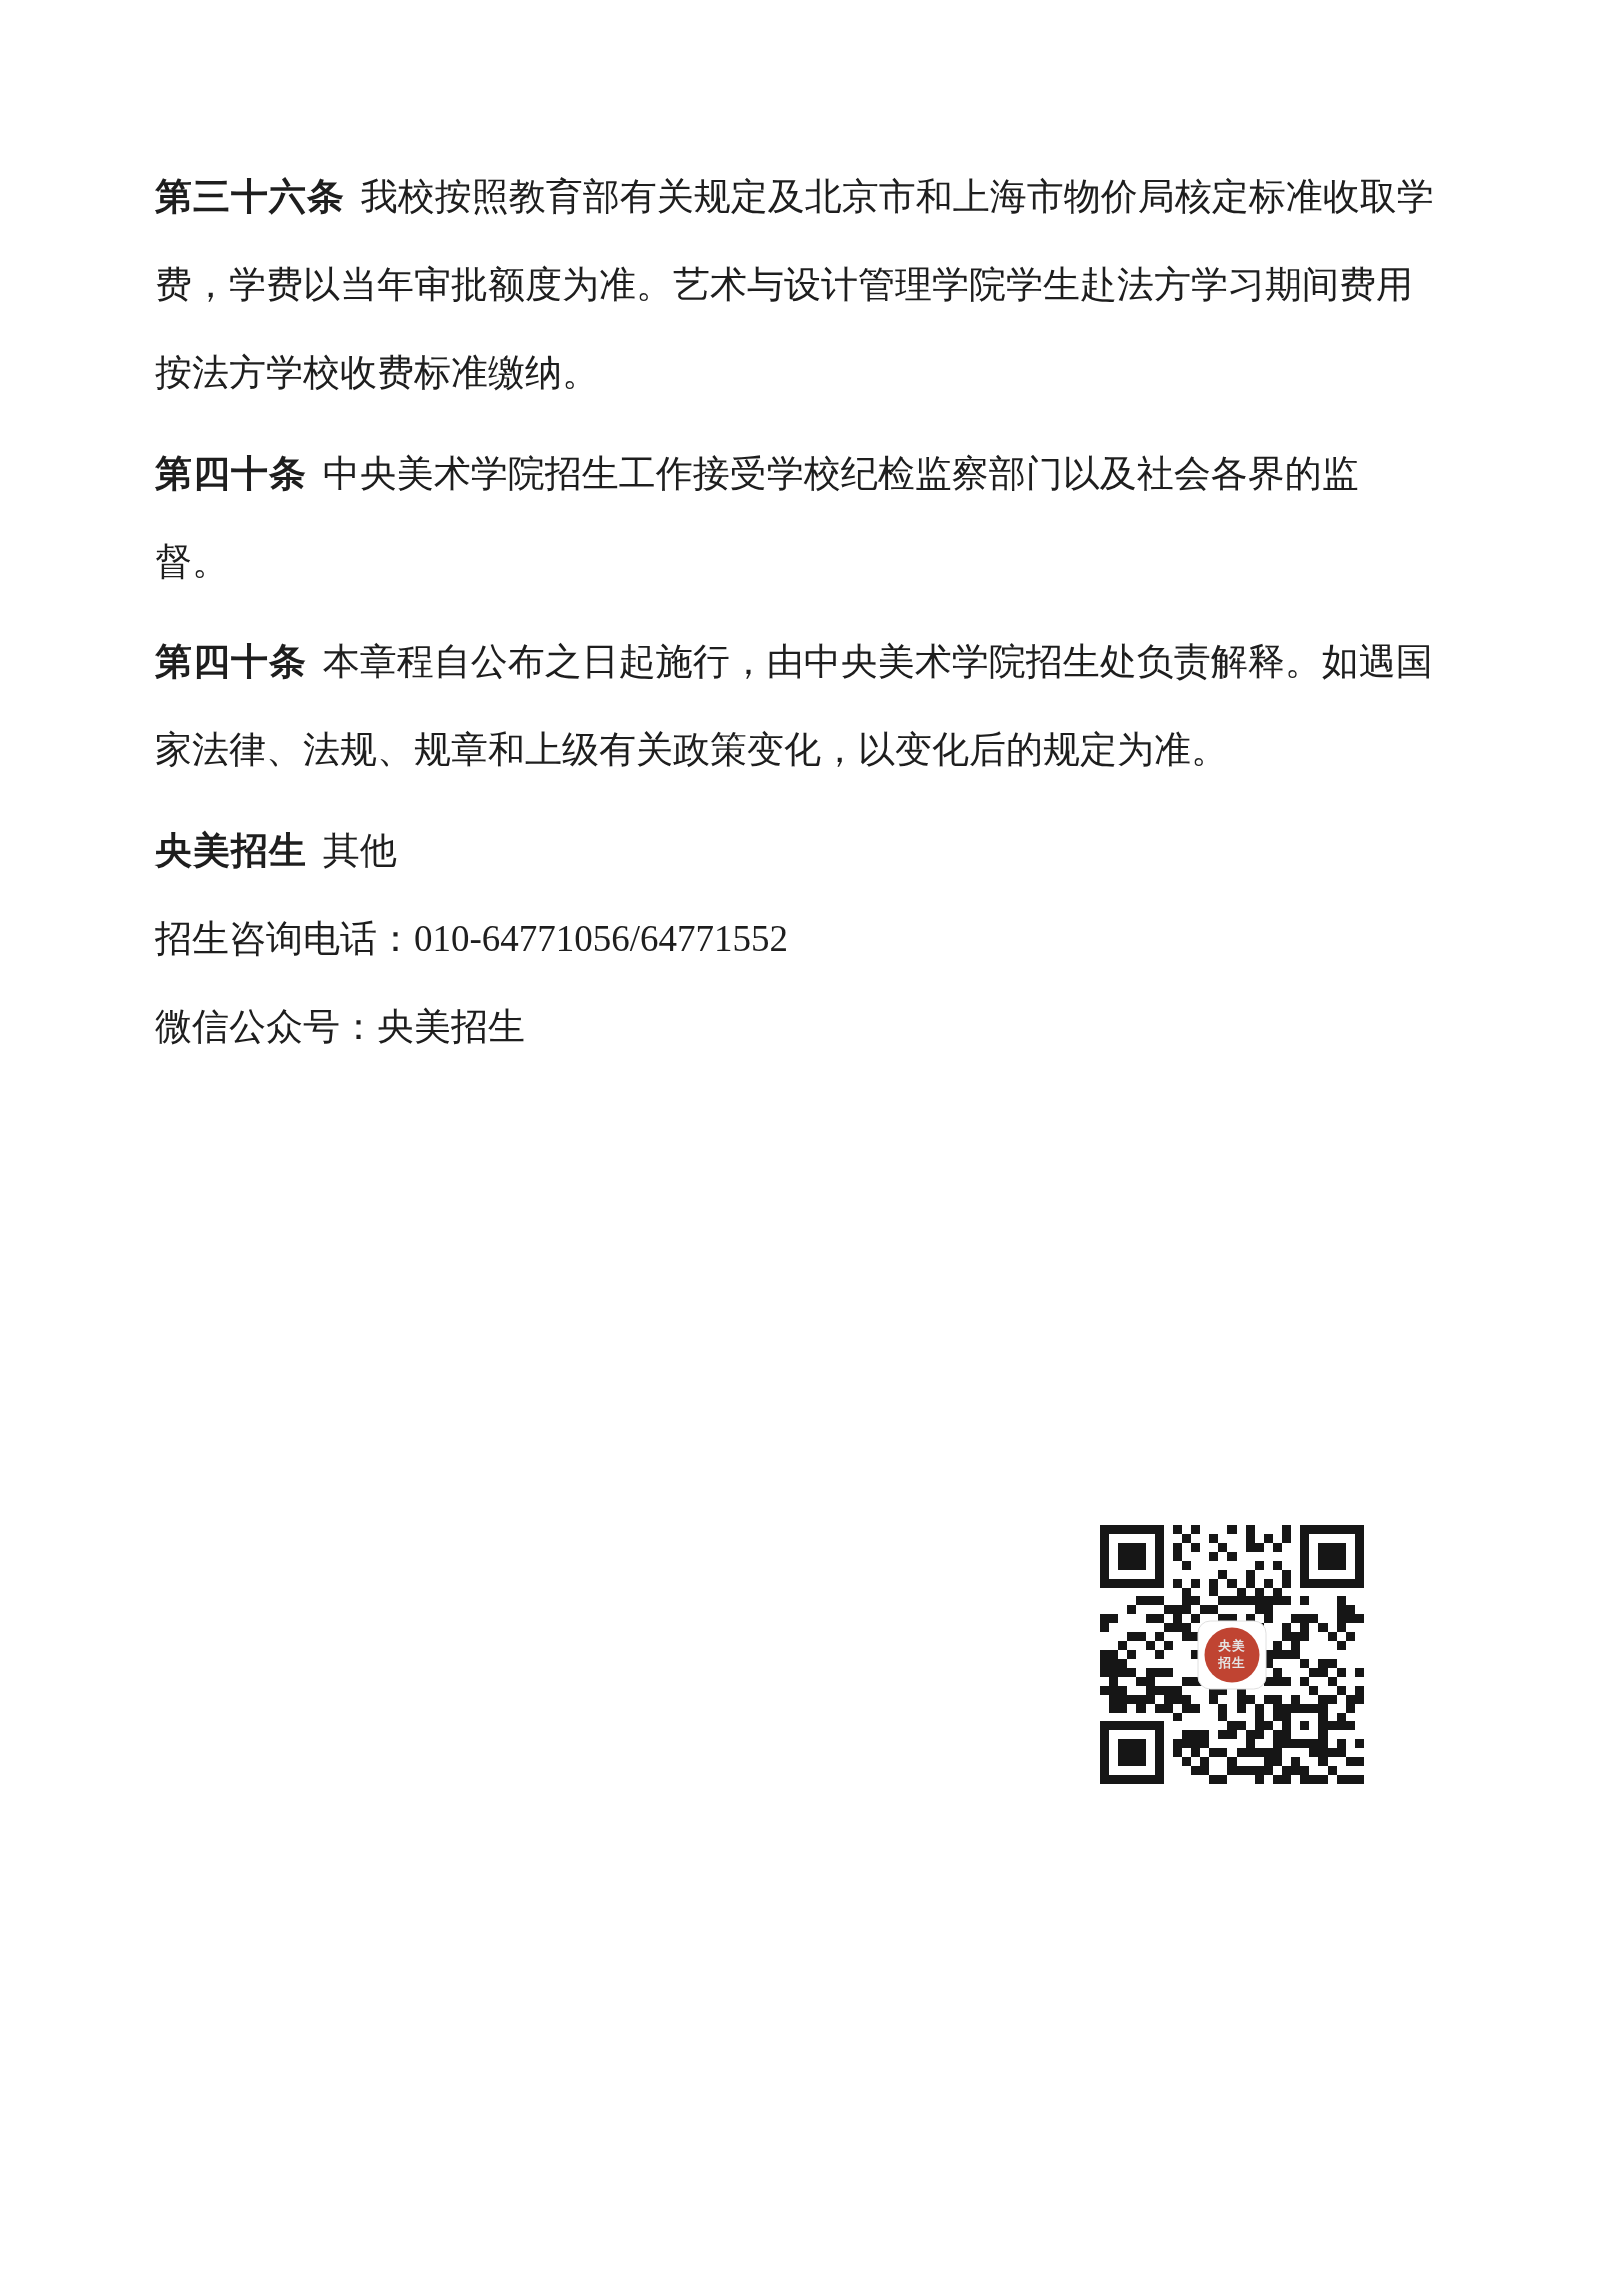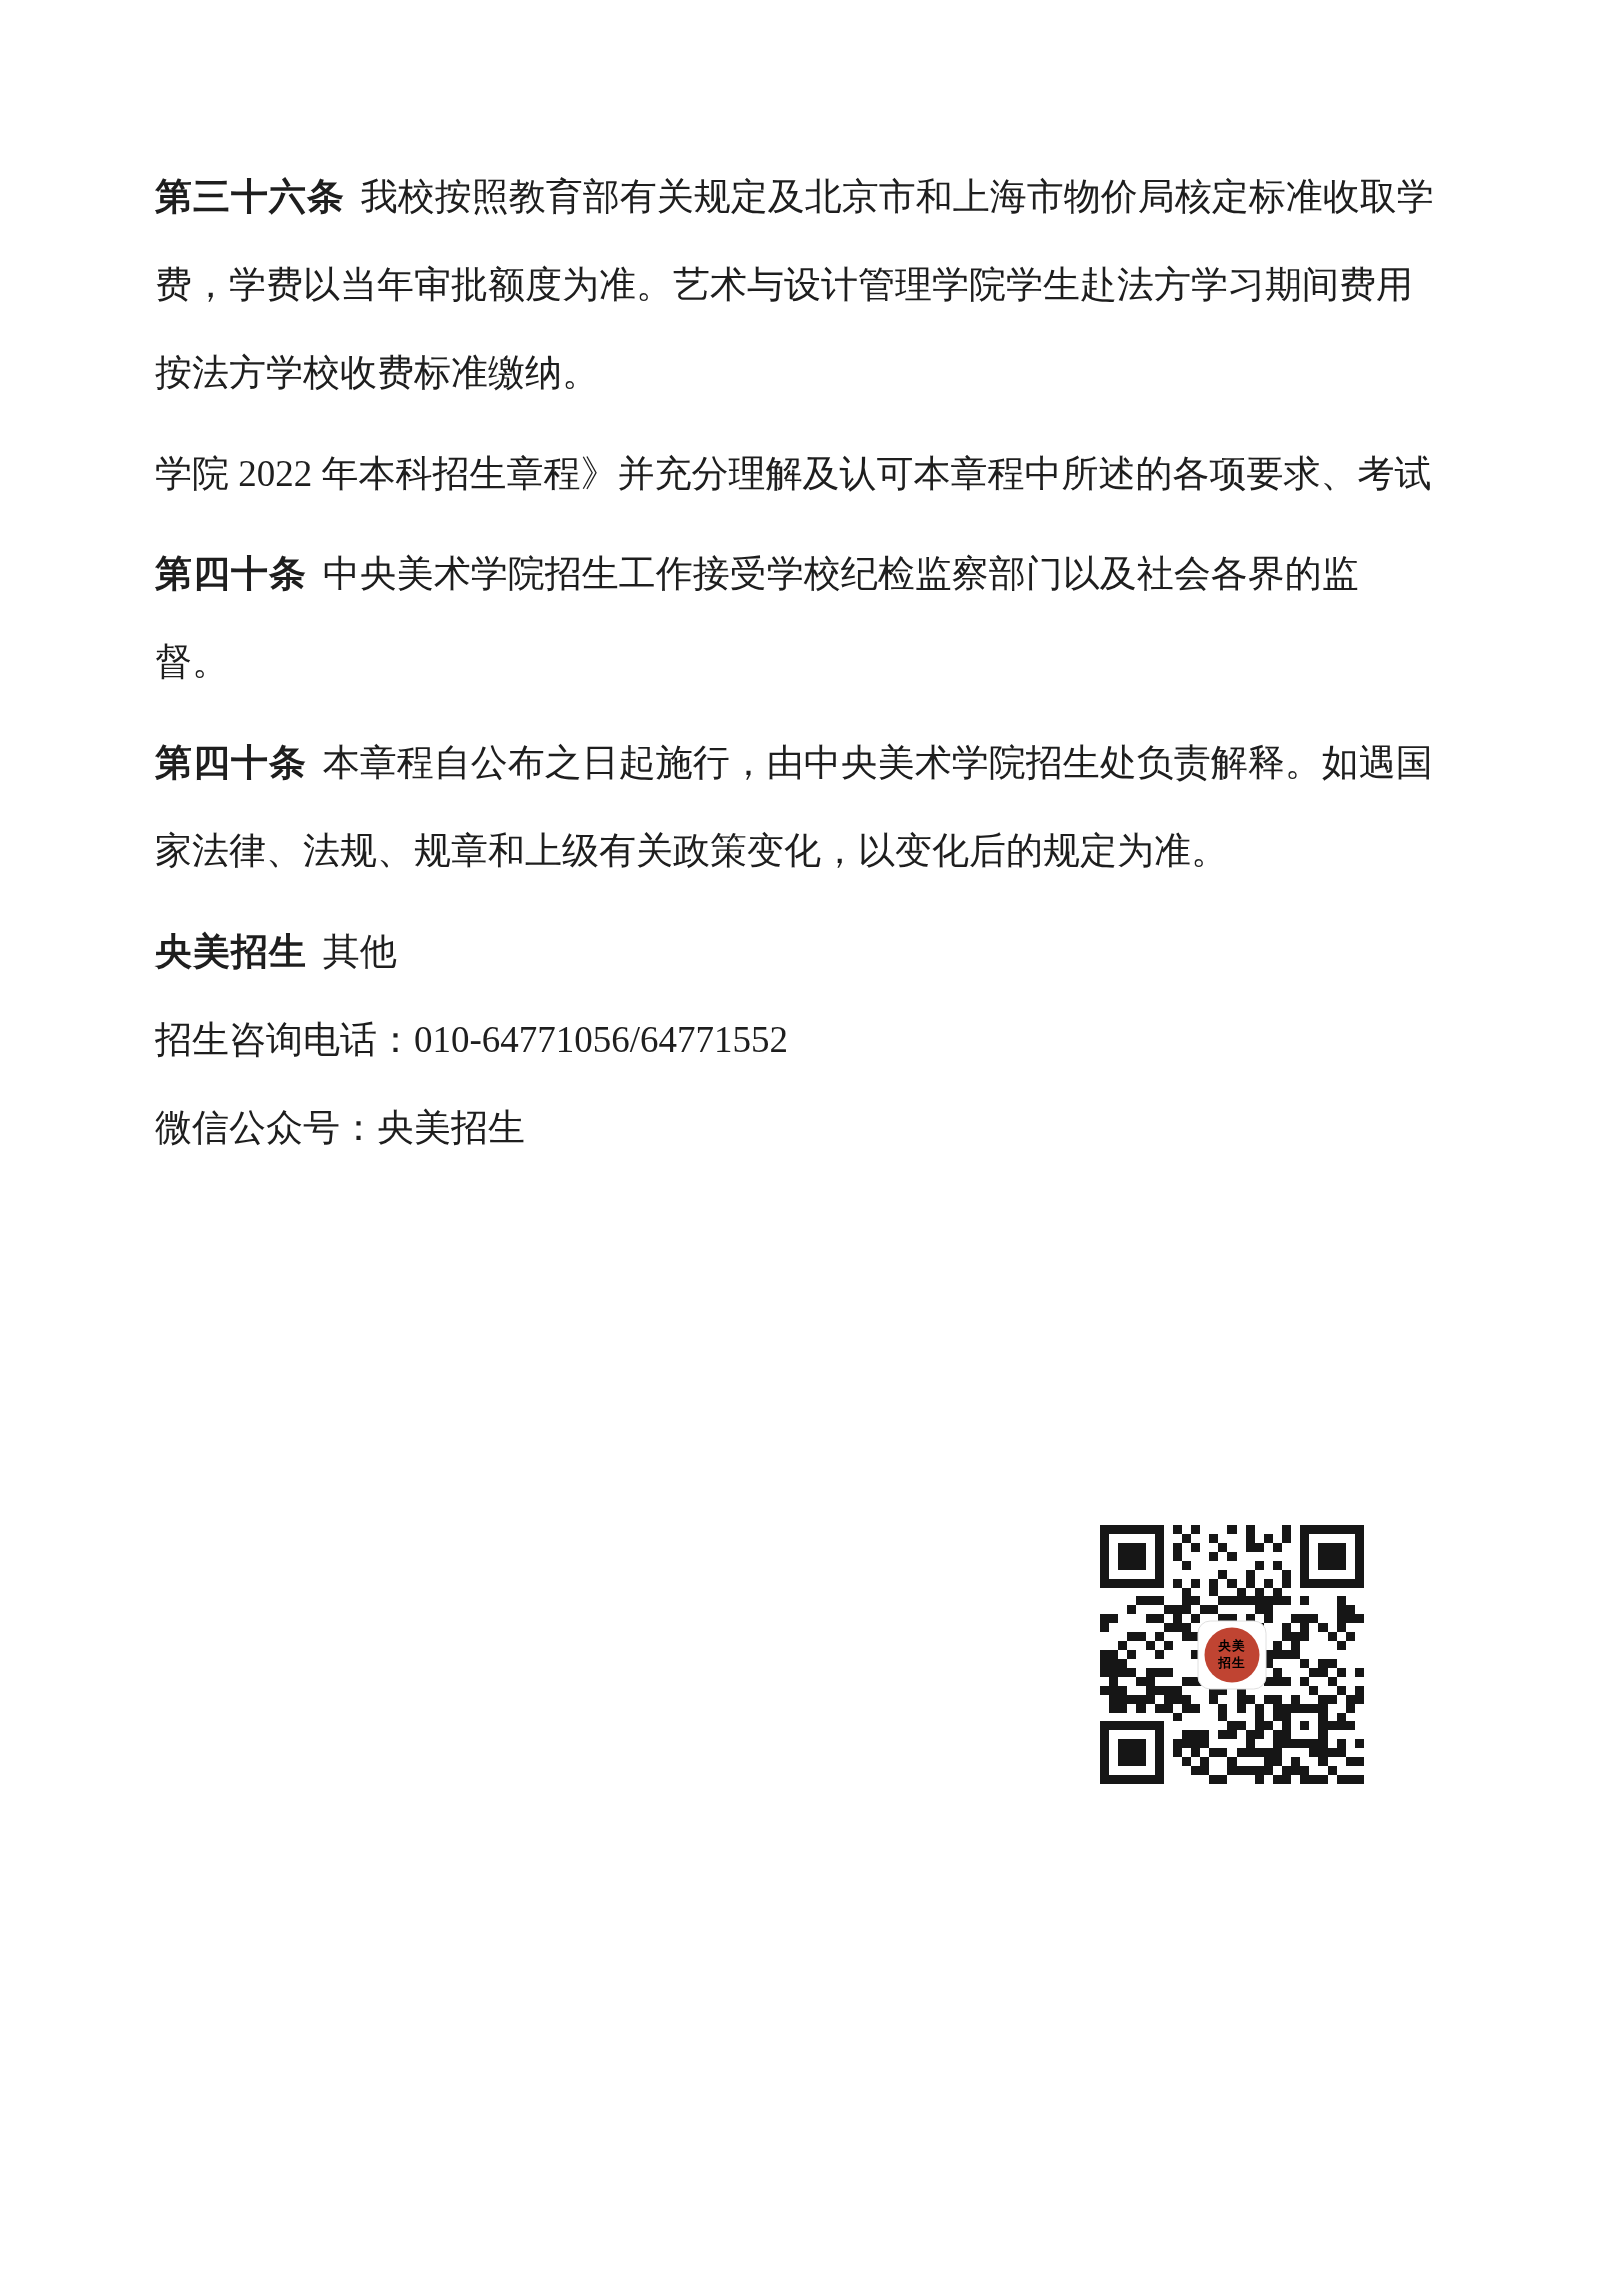--- a/index.html
+++ b/index.html
@@ -63,21 +63,21 @@
     display: flex;
     align-items: center;
     justify-content: center;
     box-sizing: border-box;
   }
   .qr-logo-circle {
     width: 55px;
     height: 55px;
     border-radius: 50%;
     background: #c04432;
-    color: #000000;
+    color: #e5e5e5;
     display: flex;
     flex-direction: column;
     align-items: center;
     justify-content: center;
     font-family: "Liberation Sans", "DejaVu Sans", sans-serif;
     font-weight: bold;
     font-size: 12.7px;
     line-height: 16.7px;
     letter-spacing: 1px;
   }
@@ -99,21 +99,20 @@
 <div class="page">
 
   <div class="content">
     <div id="articles">
         <div class="article">
           <div class="line"><span class="article-label">第三十六条</span><span>我校按照教育部有关规定及北京市和上海市物价局核定标准收取学</span></div>
           <div class="line">费，学费以当年审批额度为准。艺术与设计管理学院学生赴法方学习期间费用</div>
           <div class="line">按法方学校收费标准缴纳。</div>
         </div>
         <div class="article">
-          <div class="line">学院 2022 年本科招生章程》并充分理解及认可本章程中所述的各项要求、考试</div>
         </div>
         <div class="article">
           <div class="line"><span class="article-label">第四十条</span><span>中央美术学院招生工作接受学校纪检监察部门以及社会各界的监</span></div>
           <div class="line">督。</div>
         </div>
         <div class="article">
           <div class="line"><span class="article-label">第四十条</span><span>本章程自公布之日起施行，由中央美术学院招生处负责解释。如遇国</span></div>
           <div class="line">家法律、法规、规章和上级有关政策变化，以变化后的规定为准。</div>
         </div>
         <div class="article">

